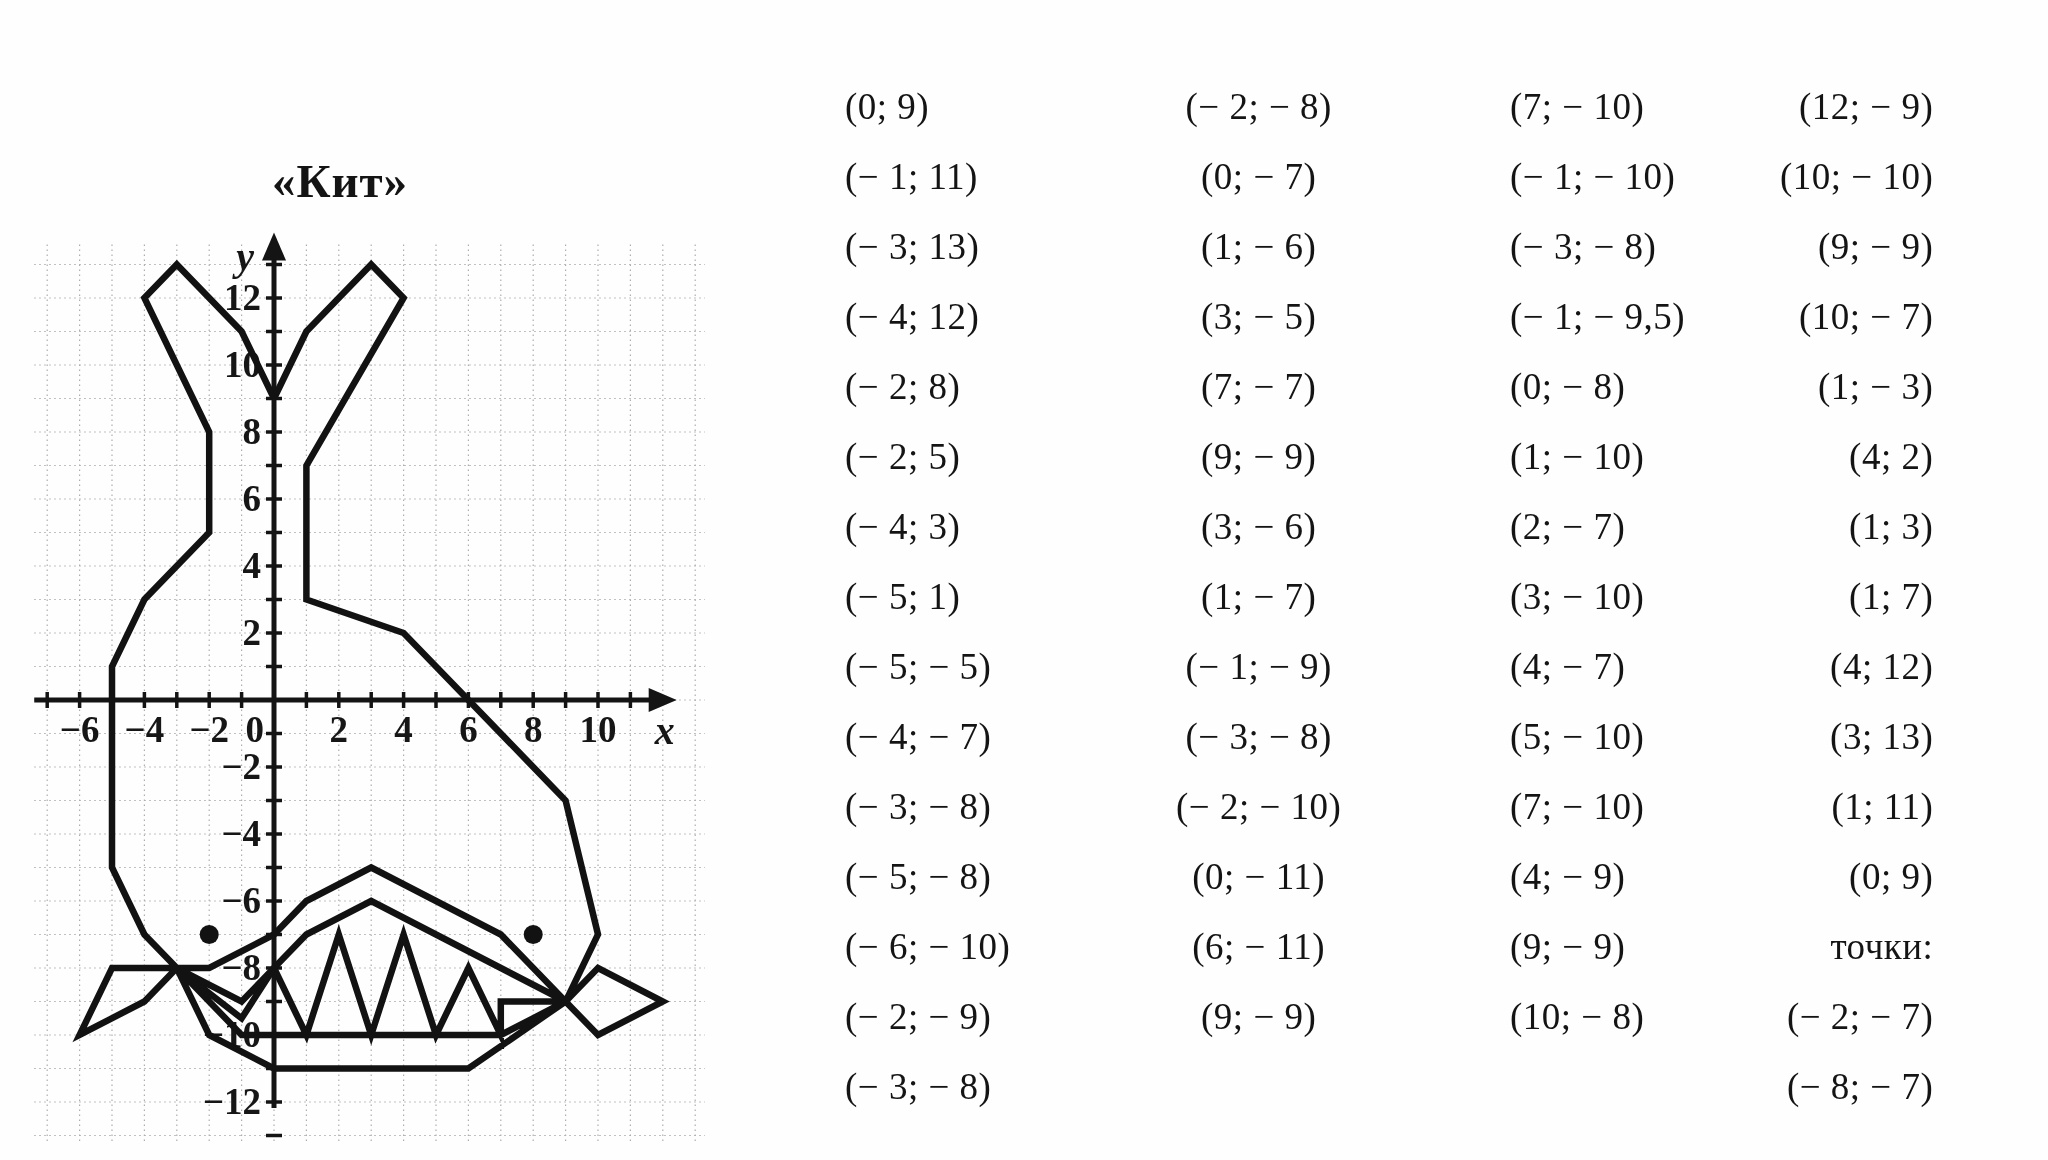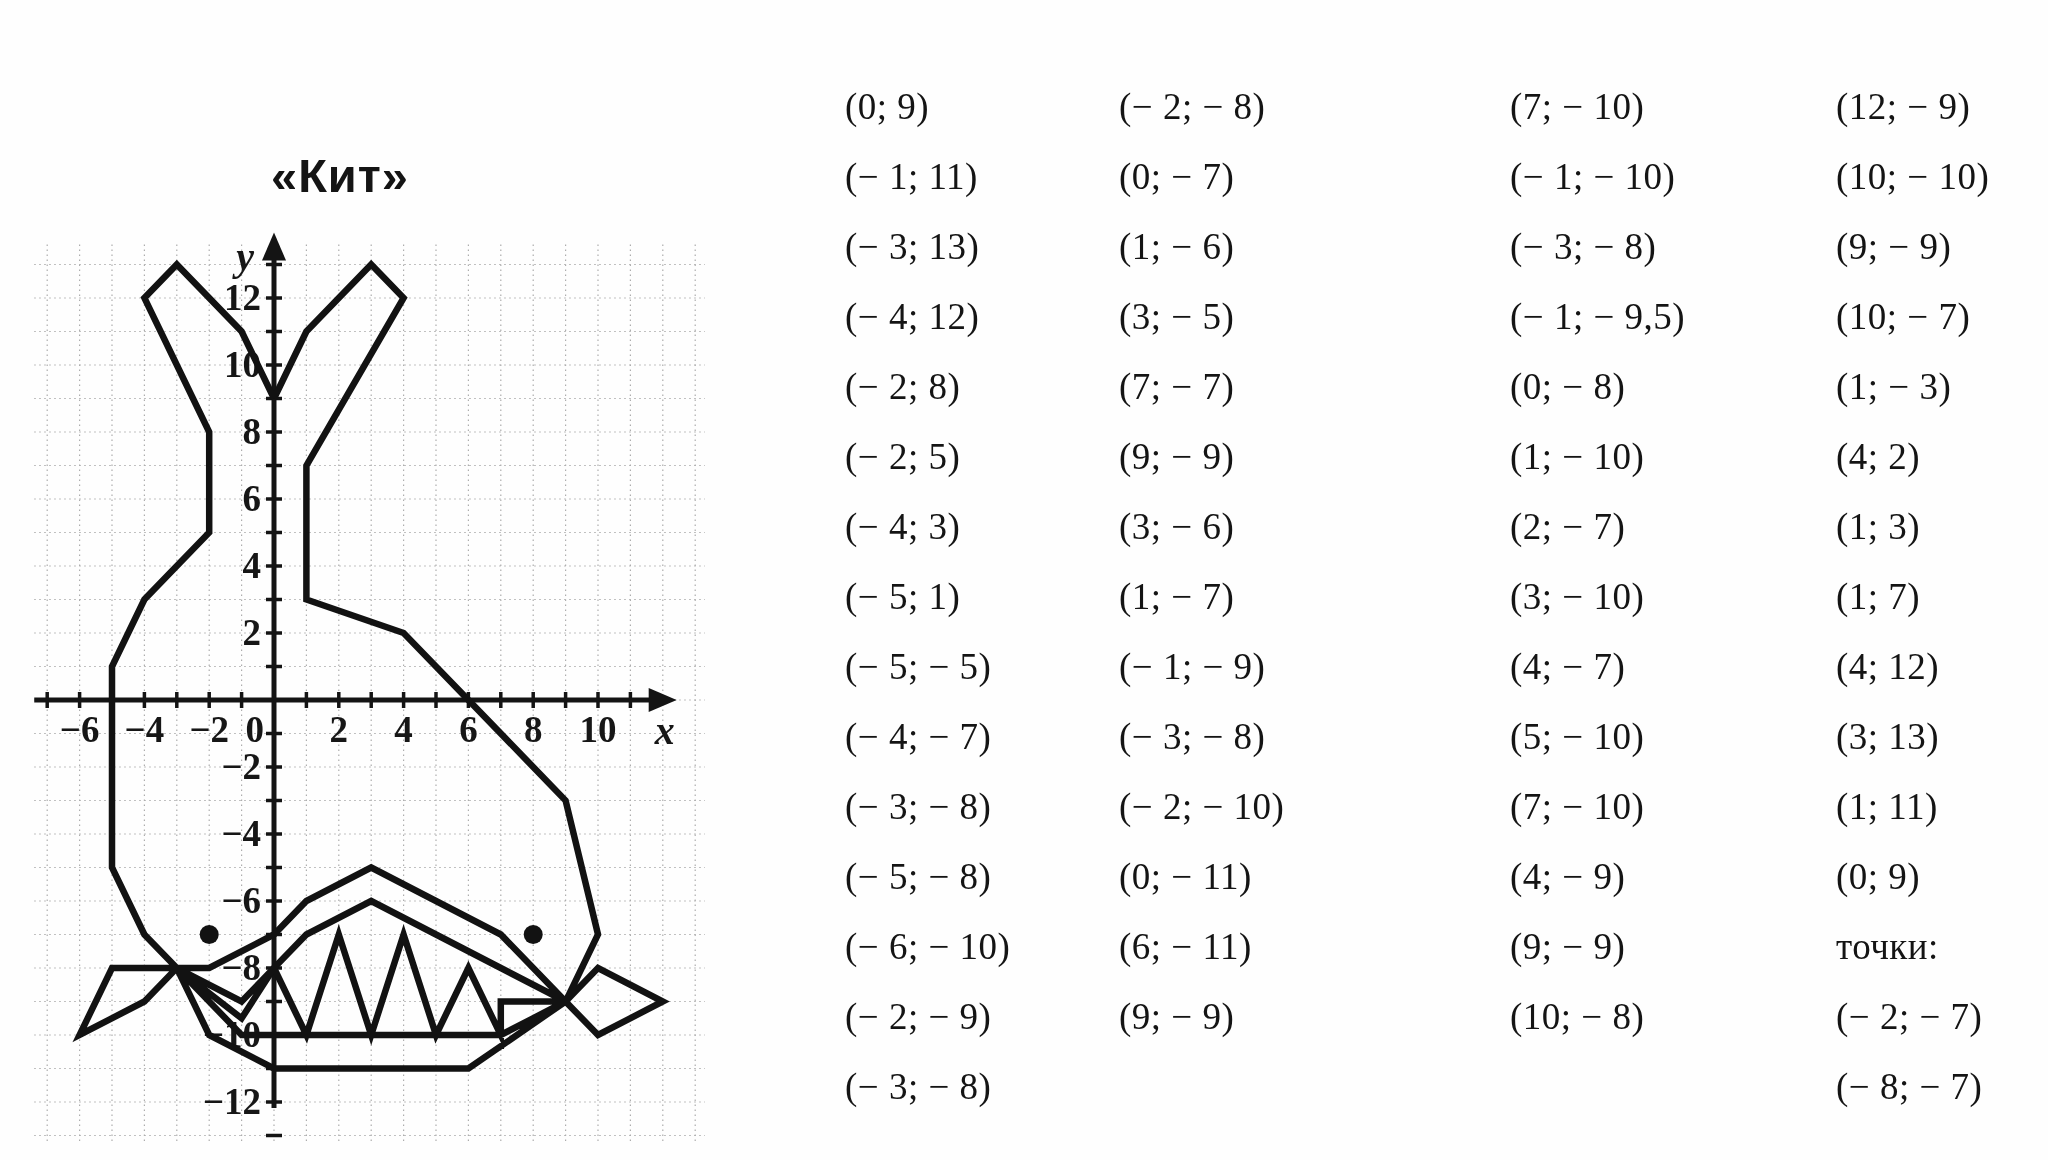--- a/index.html
+++ b/index.html
@@ -1,25 +1,25 @@
 <!DOCTYPE html>
 <html><head>
 <meta charset="utf-8">
 <style>
   html,body{margin:0;padding:0;background:#e8e8e8;}
   .page{position:relative;width:2048px;height:1160px;background:#fefefe;overflow:hidden;
         font-family:"Liberation Serif",serif;color:#141414;}
-  .figure-title{position:absolute;left:232px;top:148px;width:216px;text-align:center;
-        font-family:Liberation Sans, sans-serif;font-weight:bold;font-size:47px;
+  .figure-title{position:absolute;left:232px;top:154px;width:216px;text-align:center;
+        font-family:Liberation Serif, serif;font-weight:bold;font-size:47px;
         letter-spacing:1px;color:#141414;}
   .chart-svg{position:absolute;left:0;top:0;}
   .coord-col{position:absolute;top:72px;font-weight:normal;font-size:37px;
         letter-spacing:.5px;white-space:nowrap;}
   .coord-col .coord-item{height:70px;line-height:70px;}
-  .col-1{left:845px;} .col-2{left:1119px;} .col-3{left:1510px;} .col-4{left:1836px;}
+  .col-1{left:845px;} .col-2{left:1176px;text-align:center;} .col-3{left:1510px;} .col-4{left:1780px;text-align:right;}
   svg text{font-family:"Liberation Serif",serif;font-weight:bold;fill:#161616;}
   svg .tick-label{font-size:37px;}
   svg .axis-letter{font-size:40px;font-style:italic;}
 </style>
 </head>
 <body>
 
 <div class="page">
 
   <div class="figure-title">«Кит»</div>

